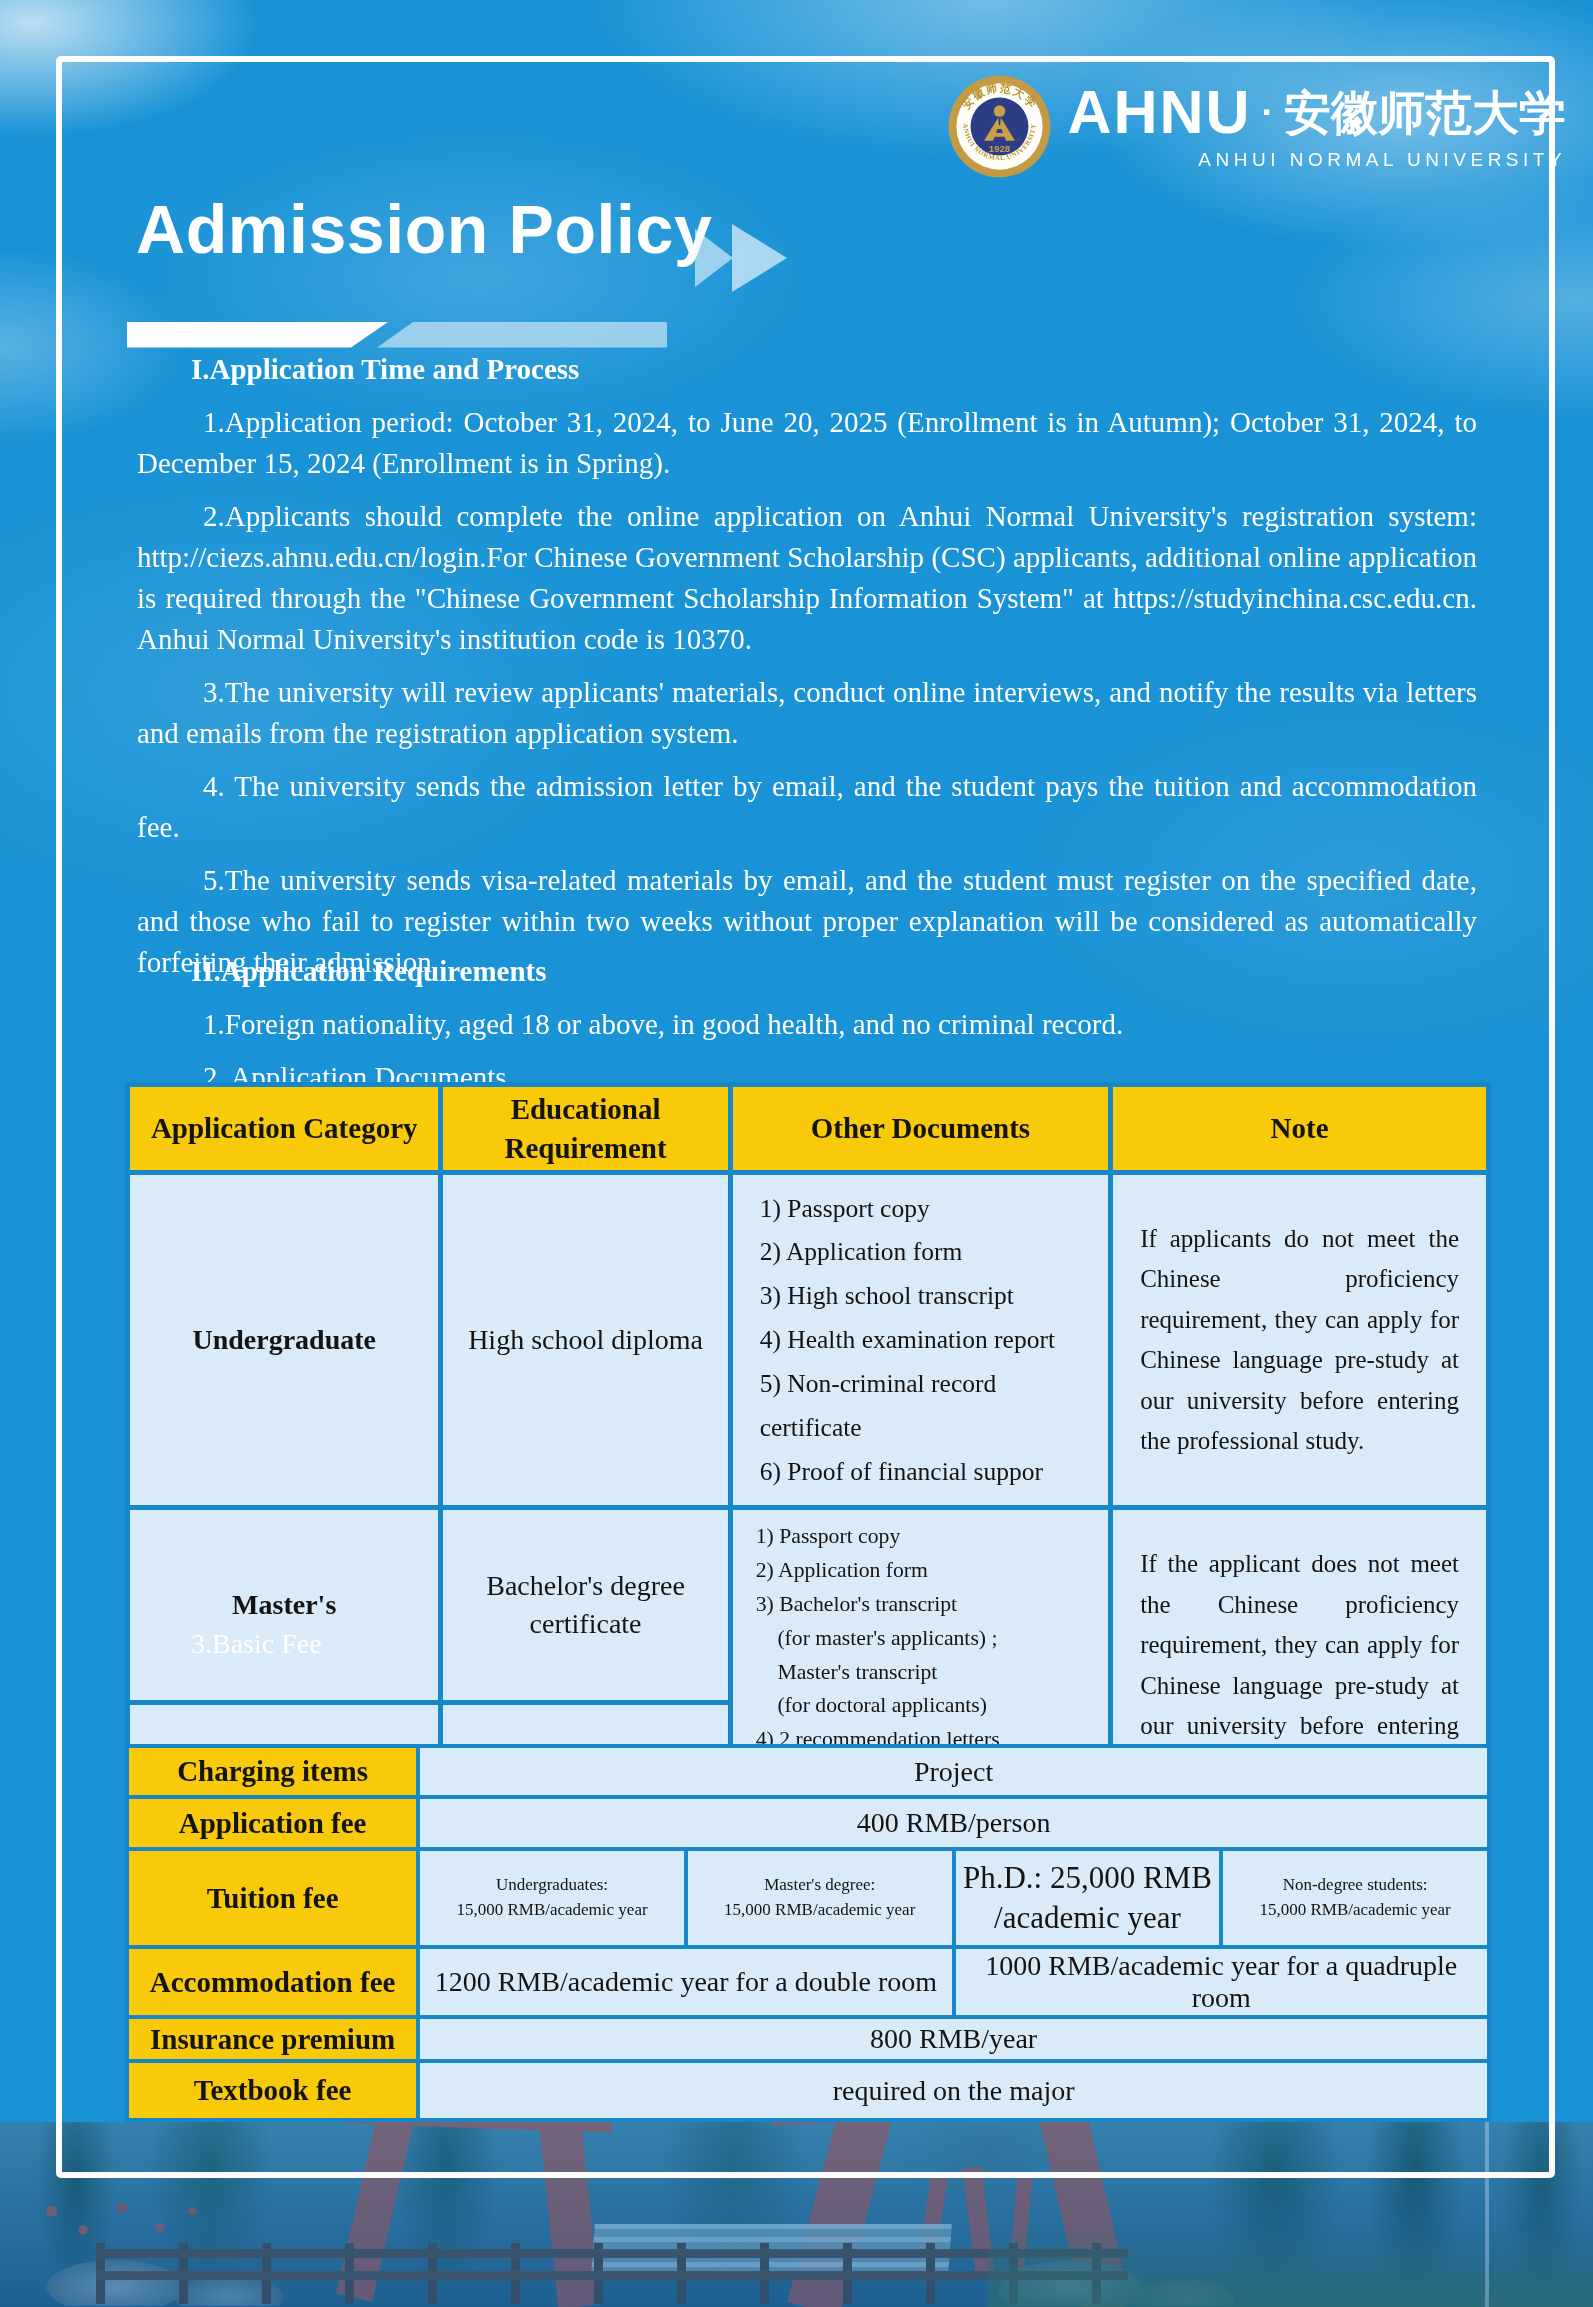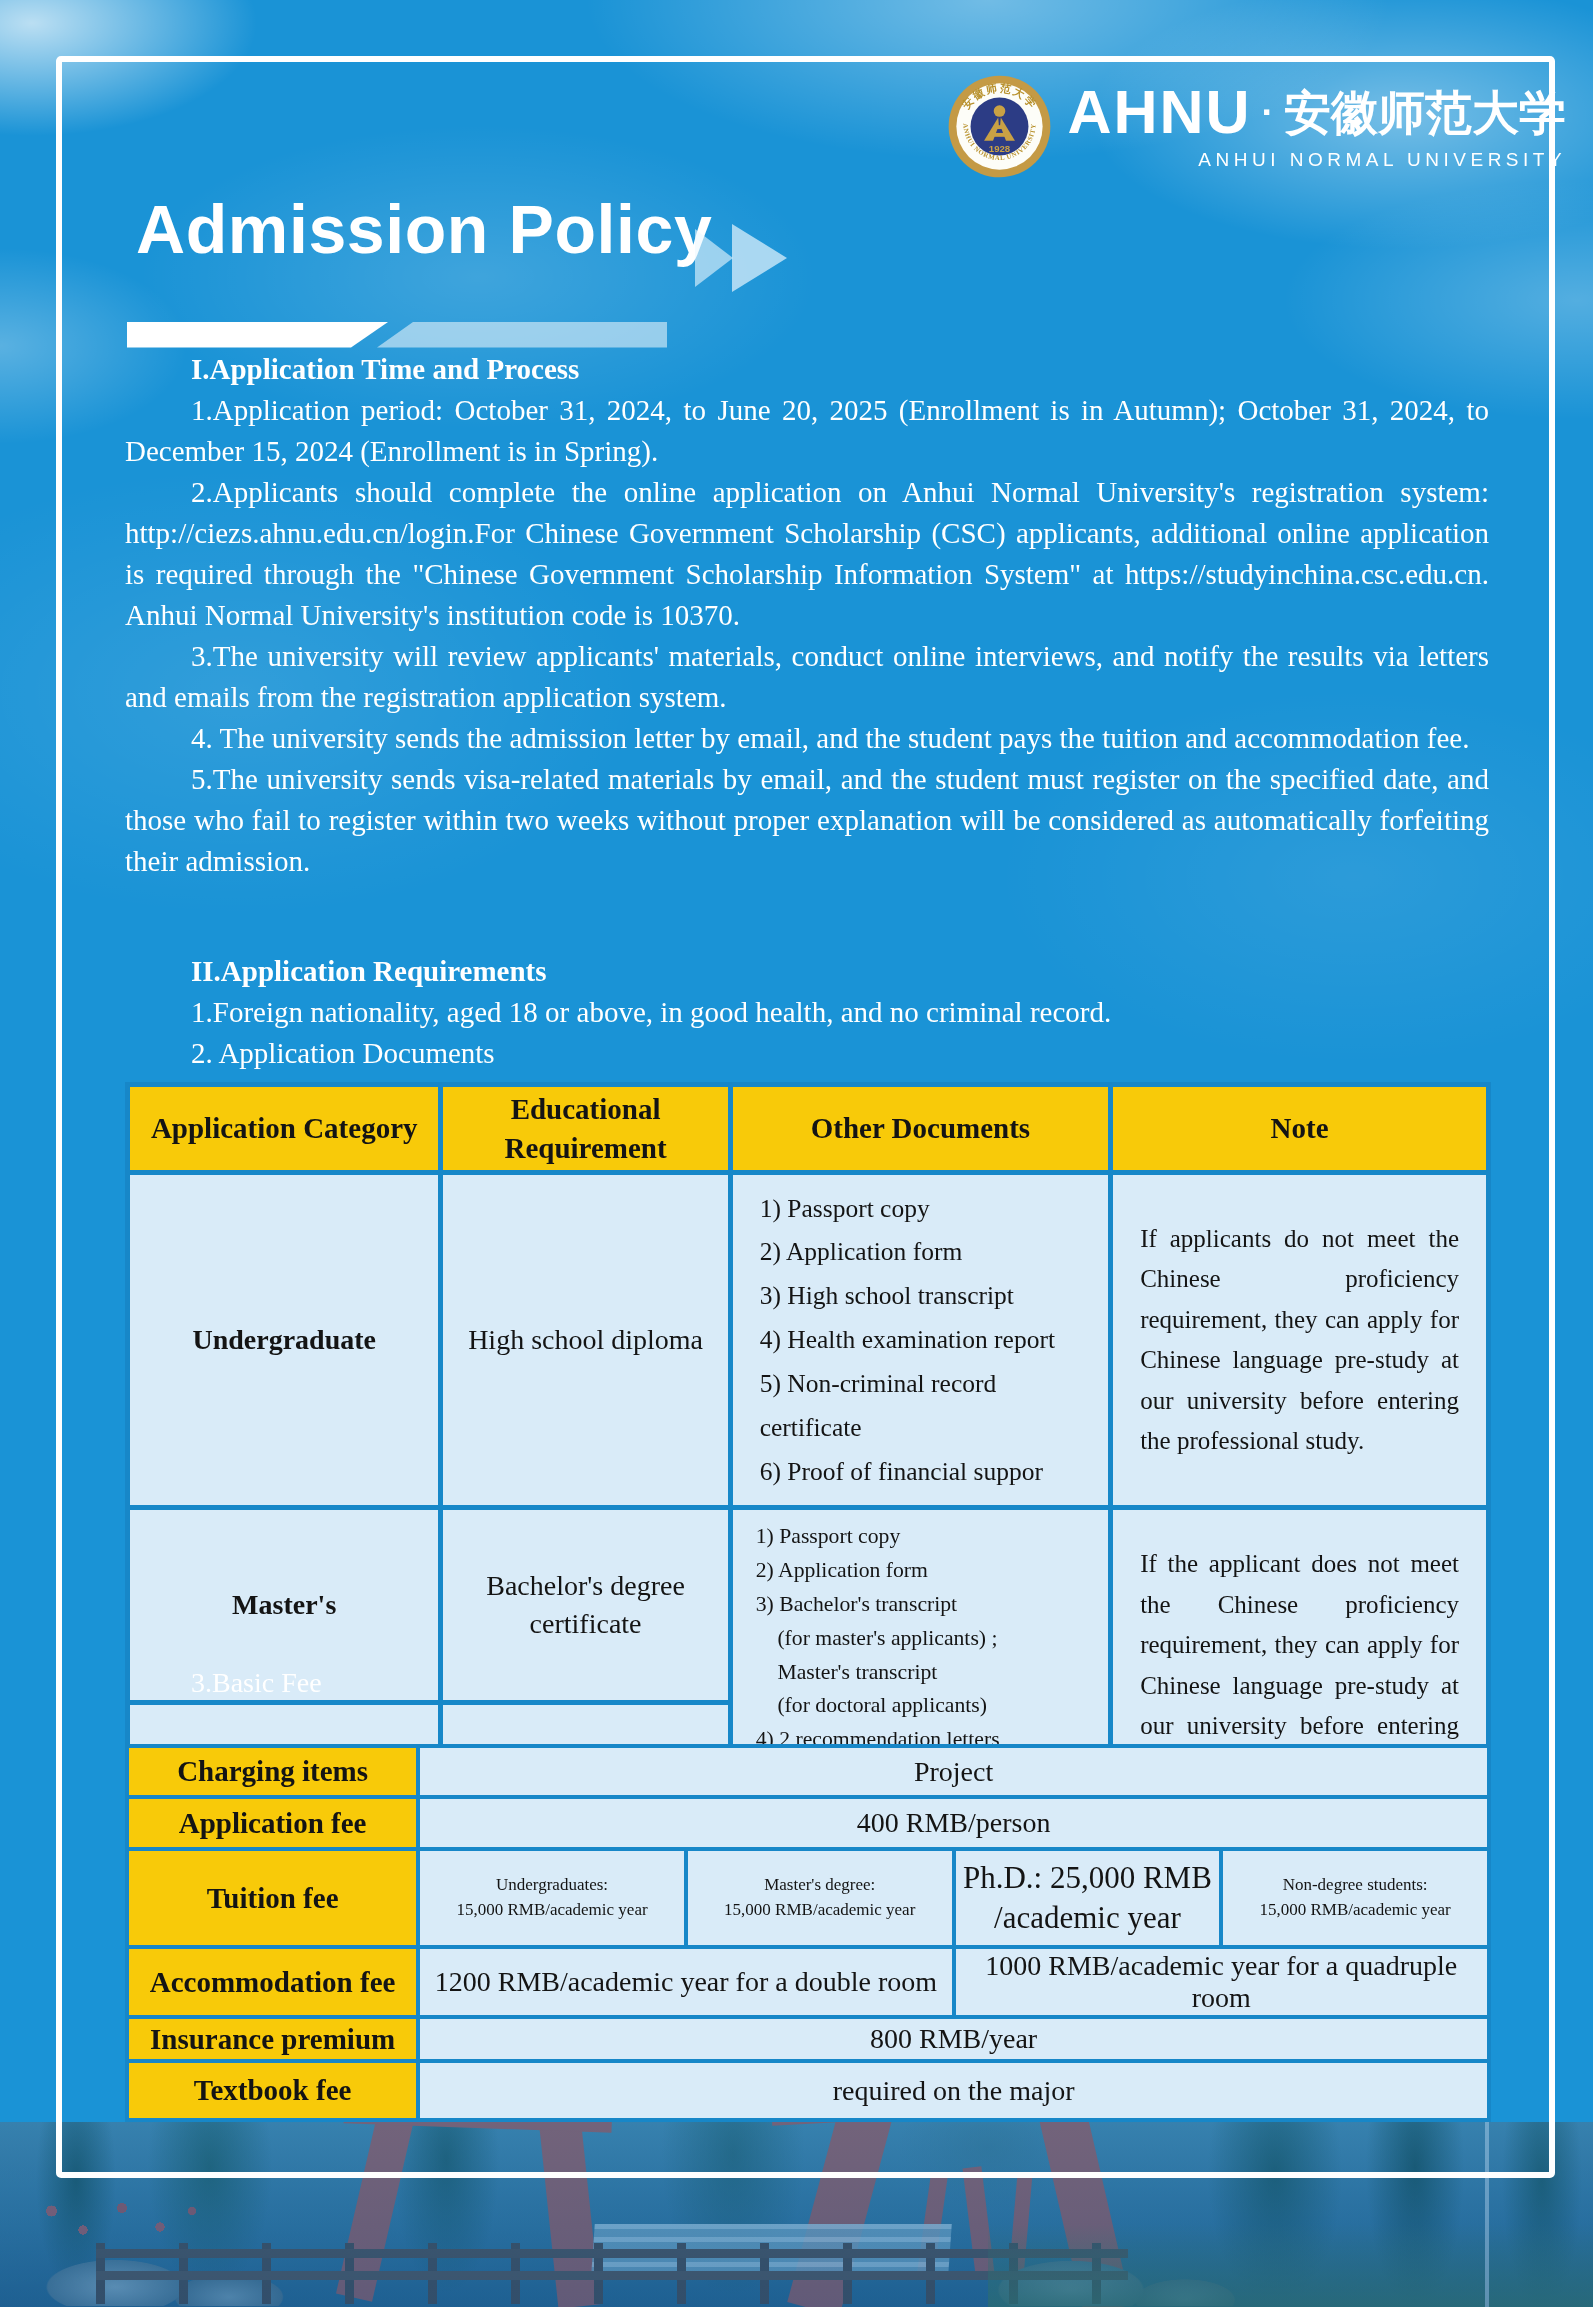--- a/index.html
+++ b/index.html
@@ -42,42 +42,42 @@
   .underline .seg2{position:absolute;left:0;top:0;width:100%;height:100%;background:rgba(255,255,255,.52);
     clip-path:polygon(286px 0,100% 0,100% 100%,250px 100%);}
   .arrows{position:absolute;left:695px;top:224px;z-index:4;width:127px;height:70px;}
   .arrows .a1{position:absolute;left:0;top:5.1px;width:0;height:0;
     border-top:29px solid transparent;border-bottom:29px solid transparent;border-left:38px solid rgba(236,248,255,.60);}
   .arrows .a2{position:absolute;left:37px;top:0;width:0;height:0;
     border-top:34px solid transparent;border-bottom:34px solid transparent;border-left:55px solid rgba(236,248,255,.68);}
   
   .sec{position:absolute;left:125px;width:1364px;z-index:4;color:#ffffff;
     font-size:29px;line-height:41px;text-align:justify;}
-  .sec p{margin:0;text-indent:66px;}
+  .sec p{margin:12px;text-indent:66px;}
   .sec .head{font-weight:bold;text-indent:66px;text-align:left;}
   #sec1{top:349px;}
   #sec2{top:951px;}
   
   .tbl{position:absolute;left:125px;width:1366px;z-index:4;border-collapse:separate;table-layout:fixed;background:#1787c8;}
   #docs-table{top:1082px;border-spacing:5.1px;}
   #fee-table{top:1744px;border-spacing:4.5px;}
   .tbl td,.tbl th{vertical-align:middle;color:#141414;overflow:hidden;}
   .hcell{background:#F8CA09;font-weight:bold;text-align:center;font-size:29px;line-height:1.32;}
   .bcell{background:#D9EBF8;}
   .cat{font-weight:bold;font-size:28px;text-align:center;}
   .req{font-size:28px;text-align:center;line-height:1.35;}
   .docs{font-size:25.5px;line-height:1.72;padding:11.5px 12.7px 11.5px 27px;}
   .docs2{font-size:21.7px;line-height:1.56;padding:10.2px 10.2px 10.2px 23px;}
   .docs2 .ind{padding-left:21.7px;}
   .note{font-size:25px;line-height:1.62;padding:14px 27px;text-align:justify;}
   .flabel{background:#F8CA09;font-weight:bold;font-size:29px;text-align:center;}
   .fval{background:#D9EBF8;text-align:center;font-size:28px;}
   .ftu{background:#D9EBF8;text-align:center;font-size:17px;line-height:1.45;}
   .fphd{background:#D9EBF8;text-align:center;font-size:31px;line-height:1.3;}
-  .basic-fee{position:absolute;left:191px;top:1667px;z-index:4;color:#fff;font-size:28px;}
+  .basic-fee{position:absolute;left:191px;top:1628px;z-index:4;color:#fff;font-size:28px;}
   
   .photo{position:absolute;left:0;top:2122px;width:1593px;height:185px;z-index:1;overflow:hidden;
     background:linear-gradient(180deg,#4d87a2 0%,#3a7392 55%,#2c5f7e 100%);}
   .photo>div{position:absolute;}
   .p-trees{left:0;top:0;width:1593px;height:185px;
     background-image:
       radial-gradient(57px 166px at 76px 57px, rgba(22,66,58,.85), rgba(22,66,58,0) 70%),
       radial-gradient(89px 178px at 210px 45px, rgba(30,80,66,.8), rgba(30,80,66,0) 70%),
       radial-gradient(76px 191px at 446px 38px, rgba(24,70,60,.75), rgba(24,70,60,0) 70%),
       radial-gradient(102px 204px at 733px 32px, rgba(28,76,64,.6), rgba(28,76,64,0) 70%),

